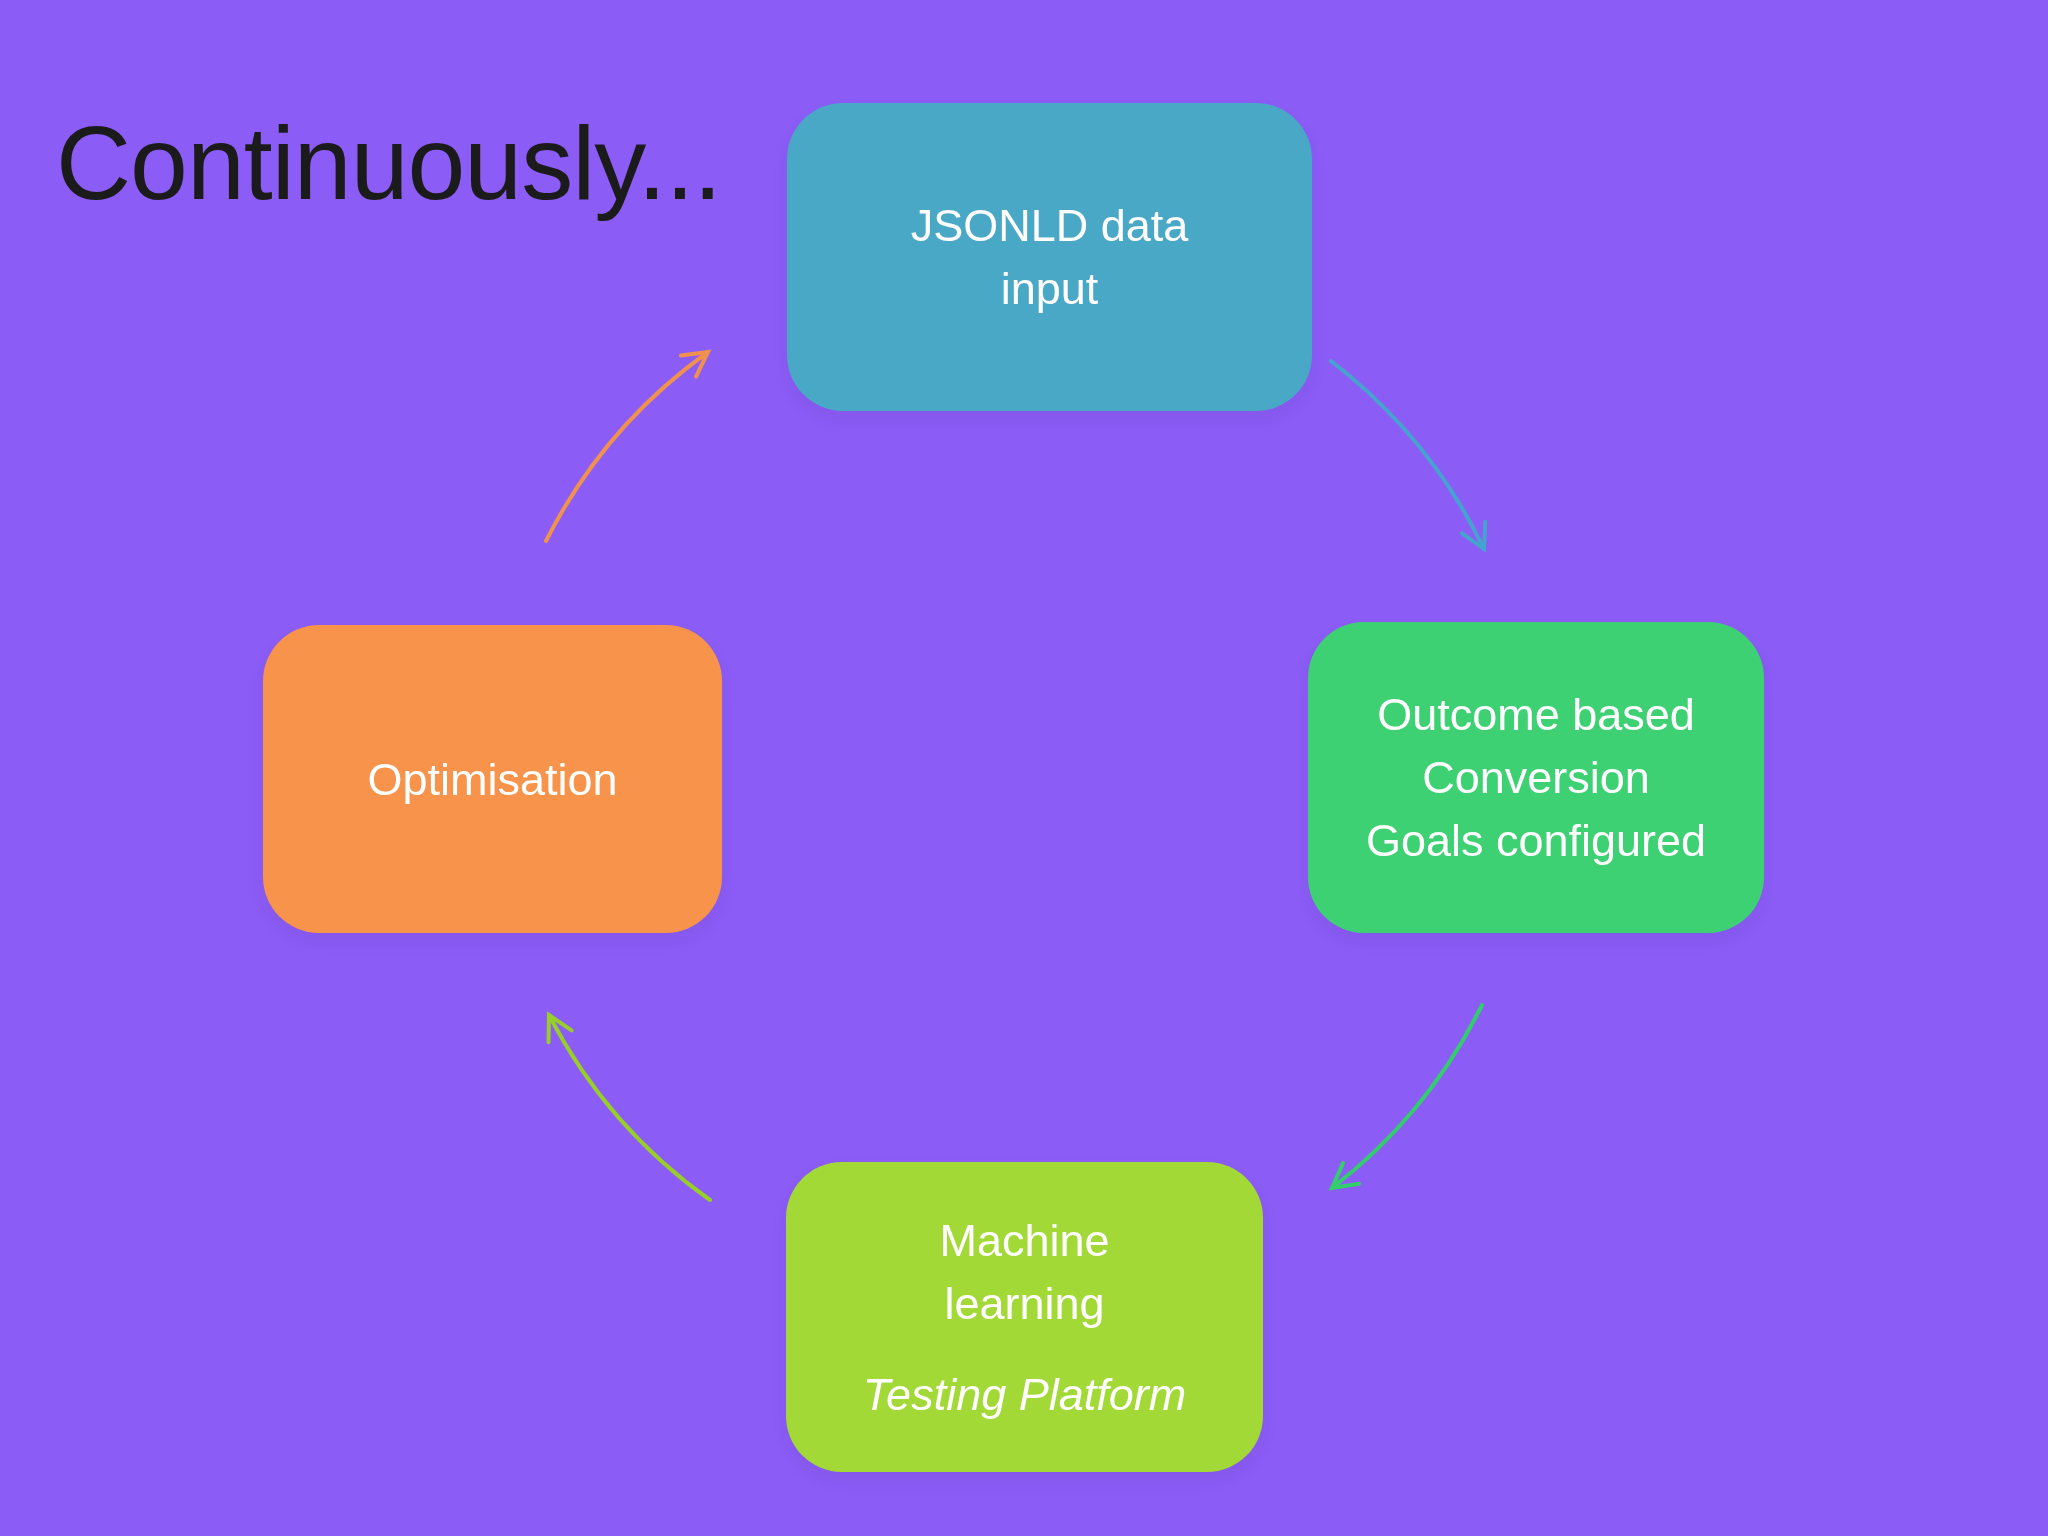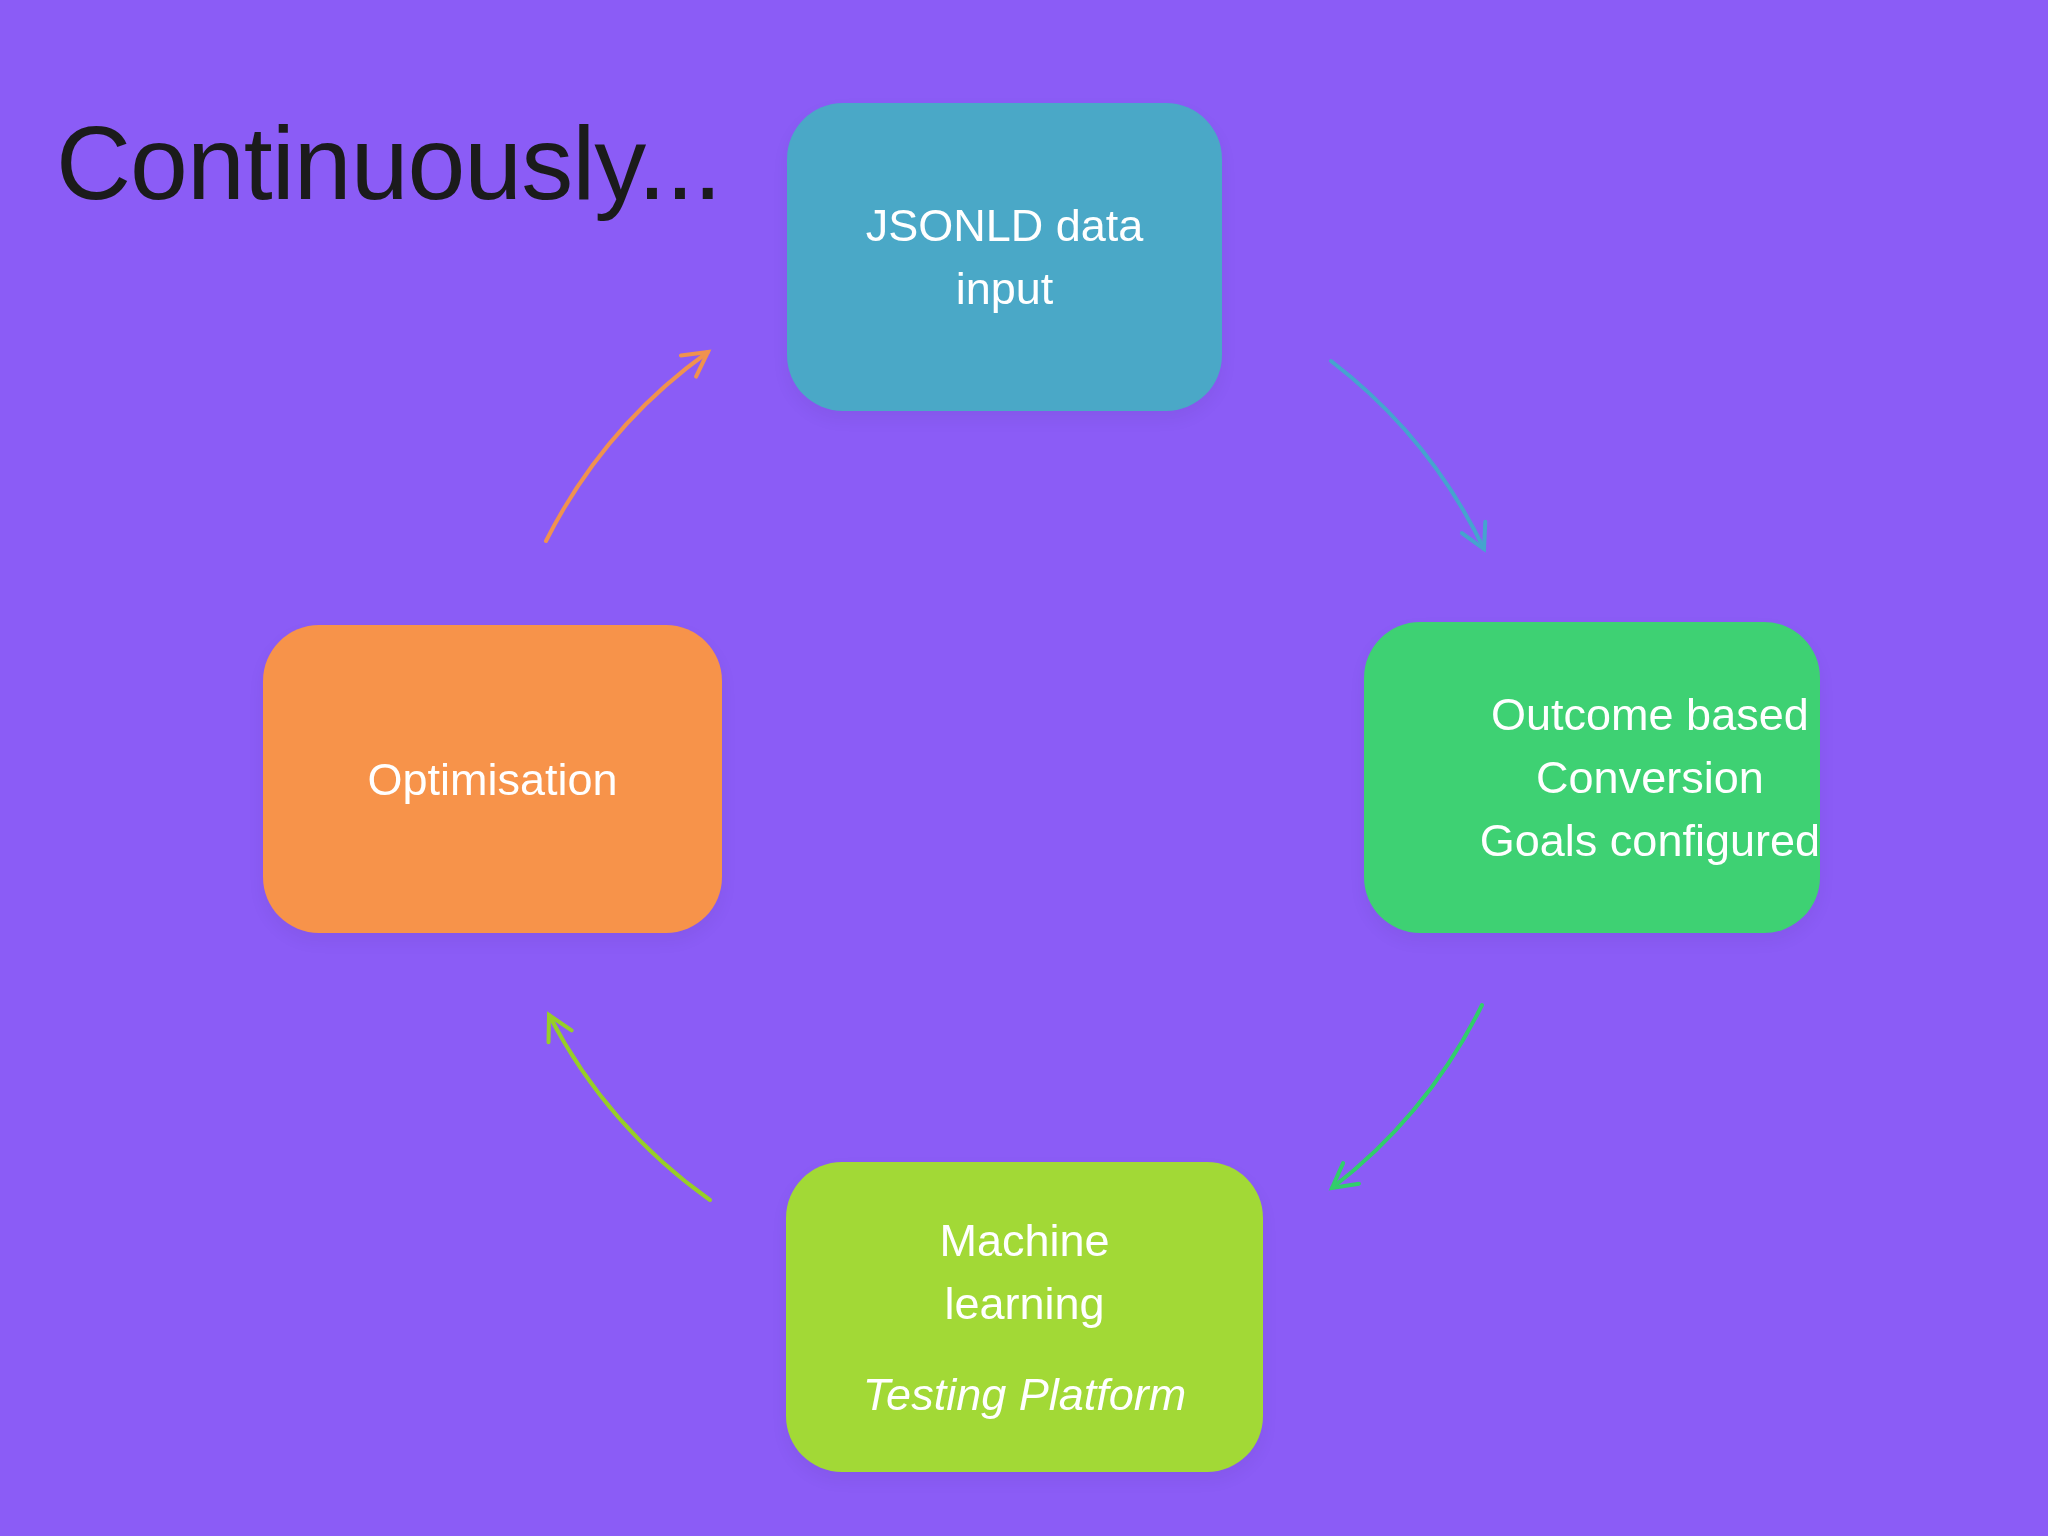--- a/index.html
+++ b/index.html
@@ -38,22 +38,22 @@
     line-height: 1.4;
     box-shadow: 0 8px 18px rgba(0,0,0,0.05);
   }
   .node .label {
     white-space: pre-line;
   }
   .node .label + .label {
     margin-top: 28px;
     font-style: italic;
   }
-  .node-top    { left: 787px;  top: 103px;  width: 435px; height: 308px; }
-  .node-right  { left: 1364px; top: 622px;  width: 456px; height: 311px; align-items: flex-end; }
+  .node-top    { left: 787px;  top: 103px;  width: 525px; height: 308px; }
+  .node-right  { left: 1308px; top: 622px;  width: 456px; height: 311px; }
   .node-left   { left: 263px;  top: 625px;  width: 459px; height: 308px; }
   .node-bottom { left: 786px;  top: 1162px; width: 477px; height: 310px; }
   .arrows-layer {
     position: absolute;
     left: 0;
     top: 0;
     width: 2048px;
     height: 1536px;
     pointer-events: none;
   }

